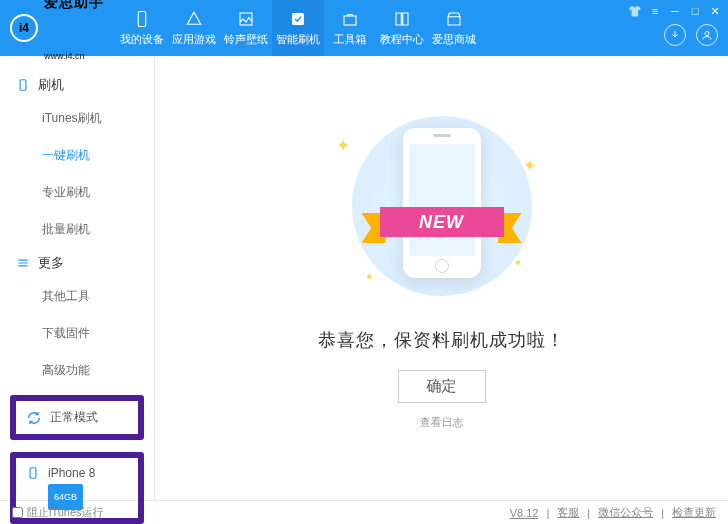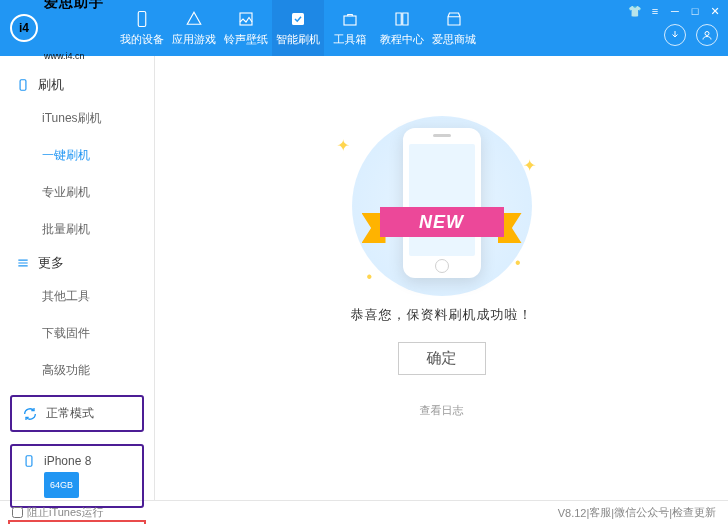--- a/index.html
+++ b/index.html
@@ -20,21 +20,21 @@
 .header-icons{position:absolute;right:10px;bottom:10px;display:flex;gap:10px;}
 .header-icons .circ{width:22px;height:22px;border:1.5px solid rgba(255,255,255,.8);border-radius:50%;display:flex;align-items:center;justify-content:center;cursor:pointer;}
 .header-icons svg{width:12px;height:12px;fill:none;stroke:#fff;stroke-width:2;}
 .body{display:flex;height:444px;}
 .sidebar{width:155px;border-right:1px solid #e5e5e5;display:flex;flex-direction:column;padding-top:14px;}
 .side-section{display:flex;align-items:center;padding:6px 16px;color:#333;font-size:13px;gap:8px;}
 .side-section svg{width:14px;height:14px;stroke:#2196f3;fill:none;stroke-width:2;}
 .side-item{padding:10px 0 10px 42px;font-size:12px;color:#666;cursor:pointer;}
 .side-item.active{color:#2196f3;}
 .side-spacer{flex:1;}
-.mode-box,.device-box{margin:6px 10px;border:2px solid #4c1d95;border-radius:3px;padding:8px 10px;display:flex;align-items:center;gap:8px;font-size:12px;color:#555;}
+.mode-box,.device-box{margin:6px 10px;border:6px solid #4c1d95;border-radius:3px;padding:8px 10px;display:flex;align-items:center;gap:8px;font-size:12px;color:#555;}
 .mode-box svg{width:16px;height:16px;}
 .device-box{flex-direction:column;align-items:flex-start;gap:4px;}
 .device-row{display:flex;align-items:center;gap:8px;}
 .dev-badge{background:#2196f3;color:#fff;font-size:9px;padding:8px 6px;border-radius:2px;margin-left:22px;}
 .check-row{display:flex;gap:14px;padding:10px 12px;border:2px solid #e94b4b;margin:6px 8px 4px;}
 .check-row label{display:flex;align-items:center;gap:4px;color:#888;font-size:11px;cursor:pointer;}
 .check-row input{width:11px;height:11px;}
 .main{flex:1;display:flex;flex-direction:column;align-items:center;position:relative;}
 .illus{margin-top:50px;position:relative;width:230px;height:200px;}
 .big-circle{position:absolute;left:50%;top:50%;transform:translate(-50%,-50%);width:180px;height:180px;border-radius:50%;background:radial-gradient(circle,#e8f5ff 0%,#d6ecff 100%);}
@@ -45,27 +45,27 @@
 .ribbon{position:absolute;left:50%;top:58%;transform:translate(-50%,-50%);width:160px;height:46px;}
 .ribbon-body{position:absolute;left:18px;right:18px;top:8px;bottom:8px;background:#ec4899;display:flex;align-items:center;justify-content:center;color:#fff;font-weight:bold;font-size:18px;letter-spacing:1px;font-style:italic;}
 .ribbon-end{position:absolute;width:24px;height:30px;background:#ffb300;top:14px;}
 .ribbon-end.left{left:0;clip-path:polygon(0 0,100% 0,100% 100%,0 100%,40% 50%);}
 .ribbon-end.right{right:0;clip-path:polygon(0 0,100% 0,60% 50%,100% 100%,0 100%);}
 .spark{position:absolute;color:#ffd54f;font-size:16px;}
 .spark.s1{left:10px;top:30px;}
 .spark.s2{right:20px;top:50px;}
 .spark.s3{left:40px;bottom:20px;}
 .spark.s4{right:36px;bottom:34px;}
-.success-text{font-size:13px;color:#333;letter-spacing:1px;}
+.success-text{margin-top:22px;font-size:18px;color:#333;letter-spacing:1px;}
 .ok-btn{margin-top:18px;padding:6px 28px;border:1px solid #ccc;background:#fff;font-size:15px;color:#555;cursor:pointer;}
-.log-link{margin-top:28px;font-size:11px;color:#999;cursor:pointer;}
+.log-link{margin-top:12px;font-size:11px;color:#999;cursor:pointer;}
 .footer{height:24px;border-top:1px solid #e5e5e5;display:flex;align-items:center;padding:0 12px;font-size:11px;color:#888;}
 .footer label{display:flex;align-items:center;gap:4px;cursor:pointer;}
 .footer input{width:11px;height:11px;}
-.footer-right{margin-left:auto;display:flex;align-items:center;}
+.footer-right{margin-left:auto;display:flex;gap:8px;align-items:center;text-decoration:underline;}
 .footer-right span{color:#888;}
 .sep{color:#ccc;}
 </style>
 </head>
 <body>
 
 <div class="header">
   <div class="logo">
     <div class="logo-circle">i4</div>
     <div class="logo-text">

